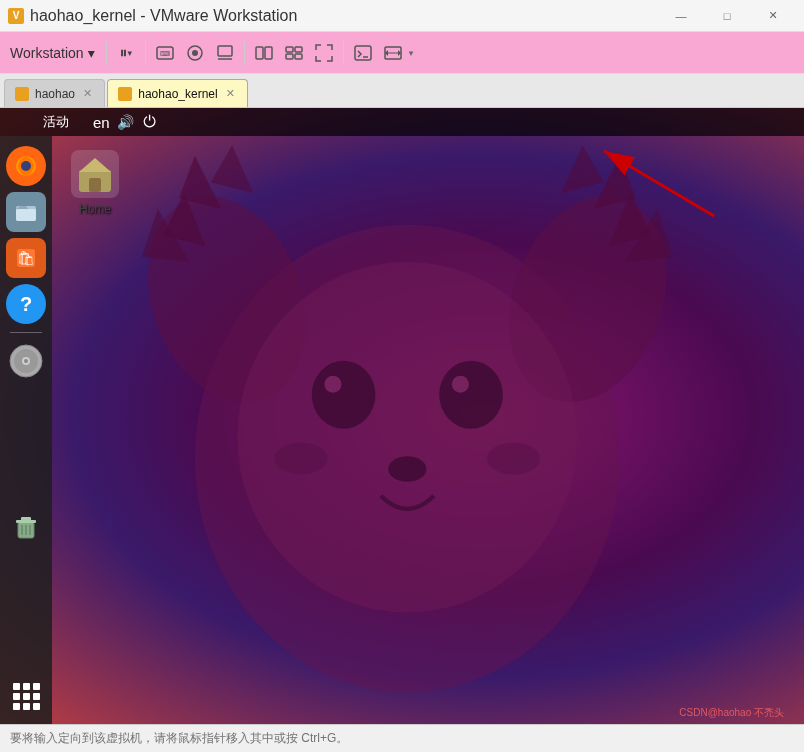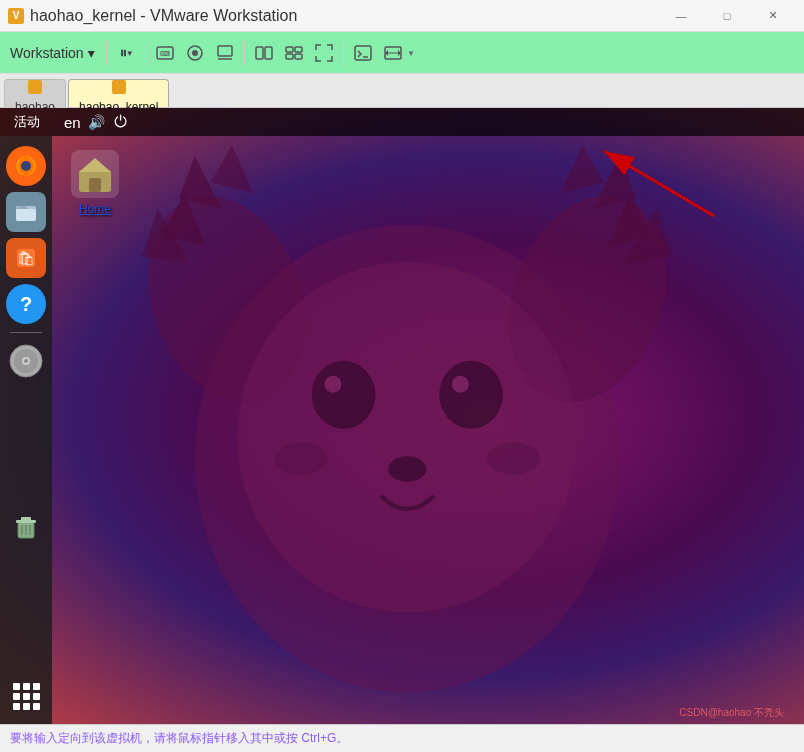--- a/index.html
+++ b/index.html
@@ -35,21 +35,21 @@
     .win-btn {
       width: 46px; height: 32px;
       display: flex; align-items: center; justify-content: center;
       font-size: 11px; color: #666;
       cursor: pointer;
     }
 
     
     #toolbar {
       height: 42px;
-      background: #86efac;
+      background: #f9a8d4;
       border-bottom: 1px solid #ddd;
       display: flex;
       align-items: center;
       padding: 0 4px;
       gap: 2px;
     }
     .toolbar-btn {
       height: 32px;
       min-width: 28px;
       display: flex; align-items: center; justify-content: center;
@@ -87,21 +87,20 @@
       height: 28px;
       padding: 0 10px;
       display: flex; align-items: center; gap: 6px;
       background: #d0d0d0;
       border: 1px solid #bbb;
       border-bottom: none;
       border-radius: 4px 4px 0 0;
       font-size: 12px; color: #333;
       cursor: pointer;
       margin-right: 2px;
-      flex-direction: column;
     }
     .tab.active {
       background: #fef9c3;
       border-color: #aaa;
       color: #111;
     }
     .tab-icon {
       width: 14px; height: 14px;
       background: #e8a020;
       border-radius: 2px;
@@ -137,20 +136,21 @@
       display: flex; align-items: center;
       z-index: 10;
       color: white;
       font-size: 13px;
     }
     #activities-btn {
       padding: 0 14px;
       height: 100%;
       display: flex; align-items: center;
       cursor: pointer;
+      margin-left: 29px;
     }
     #topbar-clock {
       flex: 1;
       text-align: center;
     }
     #topbar-right {
       display: flex; align-items: center; gap: 8px;
       padding: 0 10px;
     }
     #lang-indicator {
@@ -223,45 +223,44 @@
       padding: 4px;
     }
     .desktop-icon-img {
       width: 48px; height: 48px;
       background: rgba(255,255,255,0.15);
       border-radius: 8px;
       display: flex; align-items: center; justify-content: center;
       font-size: 28px;
     }
     .desktop-icon-label {
-      color: #1d4ed8;
+      color: #404040;
       font-size: 12px;
       text-shadow: 1px 1px 2px black;
       margin-top: 4px;
       text-align: center;
-      text-decoration: underline;
     }
 
     
     #red-arrow {
       position: absolute;
       top: 28px;
       right: 60px;
       z-index: 20;
       pointer-events: none;
     }
 
     
     #status-bar {
       height: 28px;
       background: #f0f0f0;
       border-top: 1px solid #ccc;
       display: flex; align-items: center;
       padding: 0 10px;
-      font-size: 12px; color: #8b5cf6;
+      font-size: 12px; color: #737373;
     }
     #watermark {
       position: absolute;
       bottom: 4px;
       right: 20px;
       font-size: 10px;
       color: rgba(255,100,100,0.8);
       z-index: 20;
       pointer-events: none;
     }

